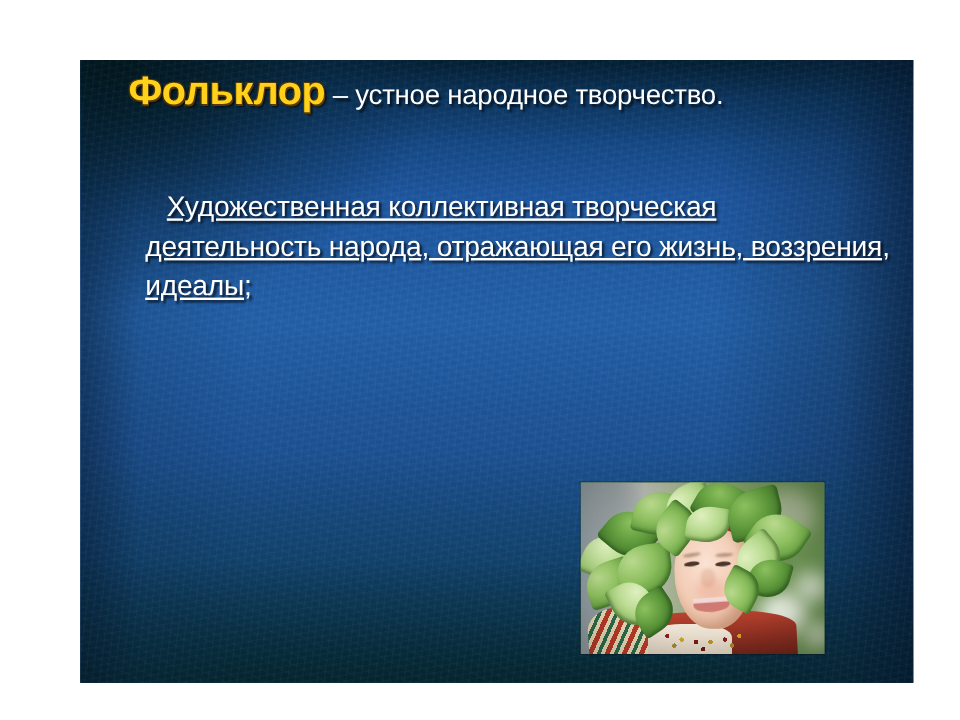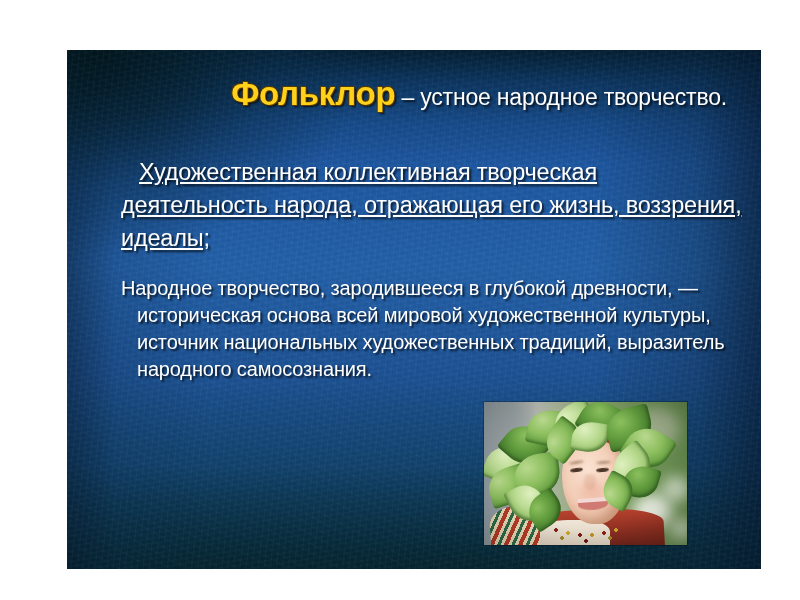--- a/index.html
+++ b/index.html
@@ -93,23 +93,23 @@
         rgba(255,255,255,0.035) 0px,
         rgba(255,255,255,0.0) 3px,
         rgba(0,0,0,0.035) 5px,
         rgba(0,0,0,0.0) 8px);
   }
 
   
   #title-block {
     position: absolute;
     left: 40px;
-    top: 25px;
+    top: 7px;
     width: 620px;
-    text-align: right;
+    text-align: left;
     white-space: nowrap;
   }
   .title-key {
     font-size: 33px;
     font-weight: bold;
     color: #ffd11a;
     letter-spacing: -0.3px;
     text-shadow:
        1px 1px 0 #5a3a00,
        2px 2px 2px rgba(0,0,0,0.75),
@@ -330,21 +330,20 @@
   <div id="slide">
 
     <div id="slide-texture"></div>
 
     <div id="title-block">
       <span class="title-key">Фольклор</span><span class="title-rest"> – устное народное творчество.</span>
     </div>
 
     <div id="body-block">
       <p class="para para-1">Художественная коллективная творческая деятельность народа, отражающая его жизнь, воззрения, идеалы;</p>
-      <p class="para para-2">Народное творчество, зародившееся в глубокой древности, — историческая основа всей мировой художественной культуры, источник национальных художественных традиций, выразитель народного самосознания.</p>
     </div>
 
     <div id="photo">
       <div id="photo-canvas">
 
         <div class="bg-blob blob-d"></div>
         <div class="bg-blob blob-c"></div>
         <div class="bg-blob blob-a"></div>
         <div class="bg-blob blob-b"></div>
         <div class="bg-blob blob-e"></div>

